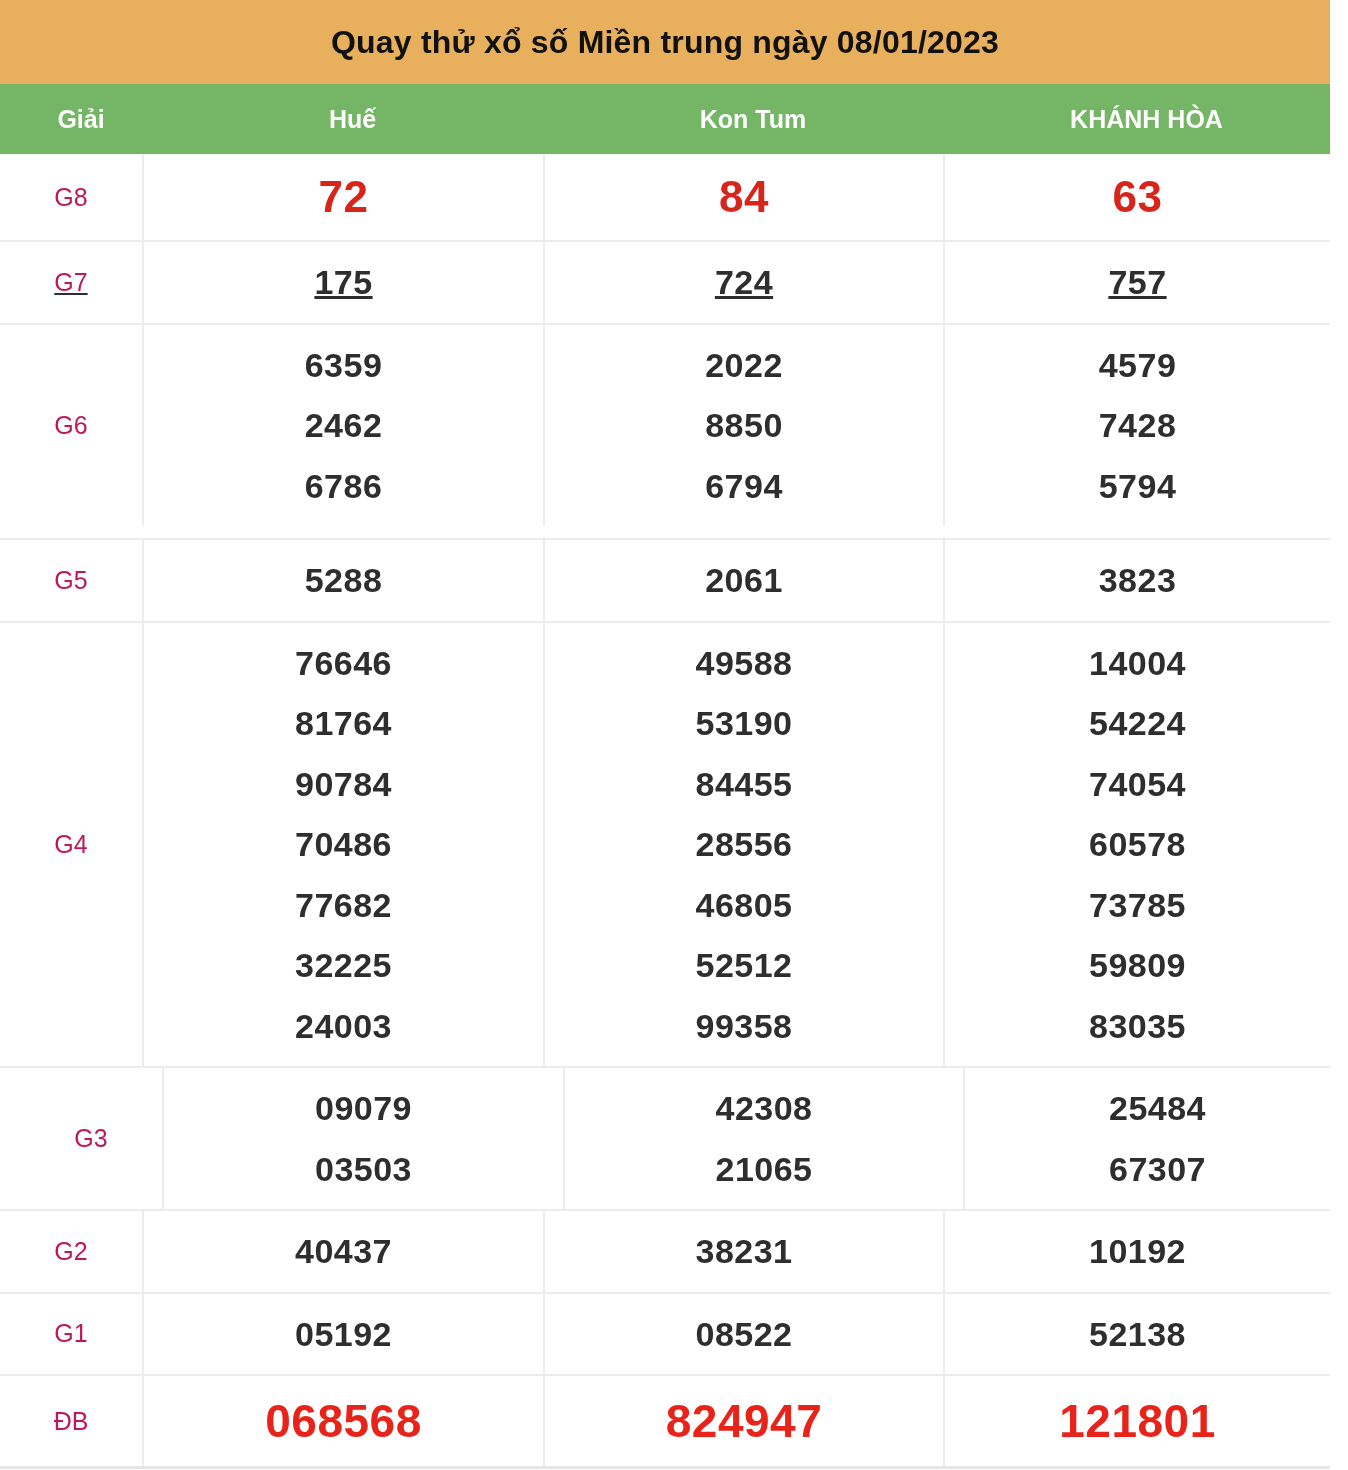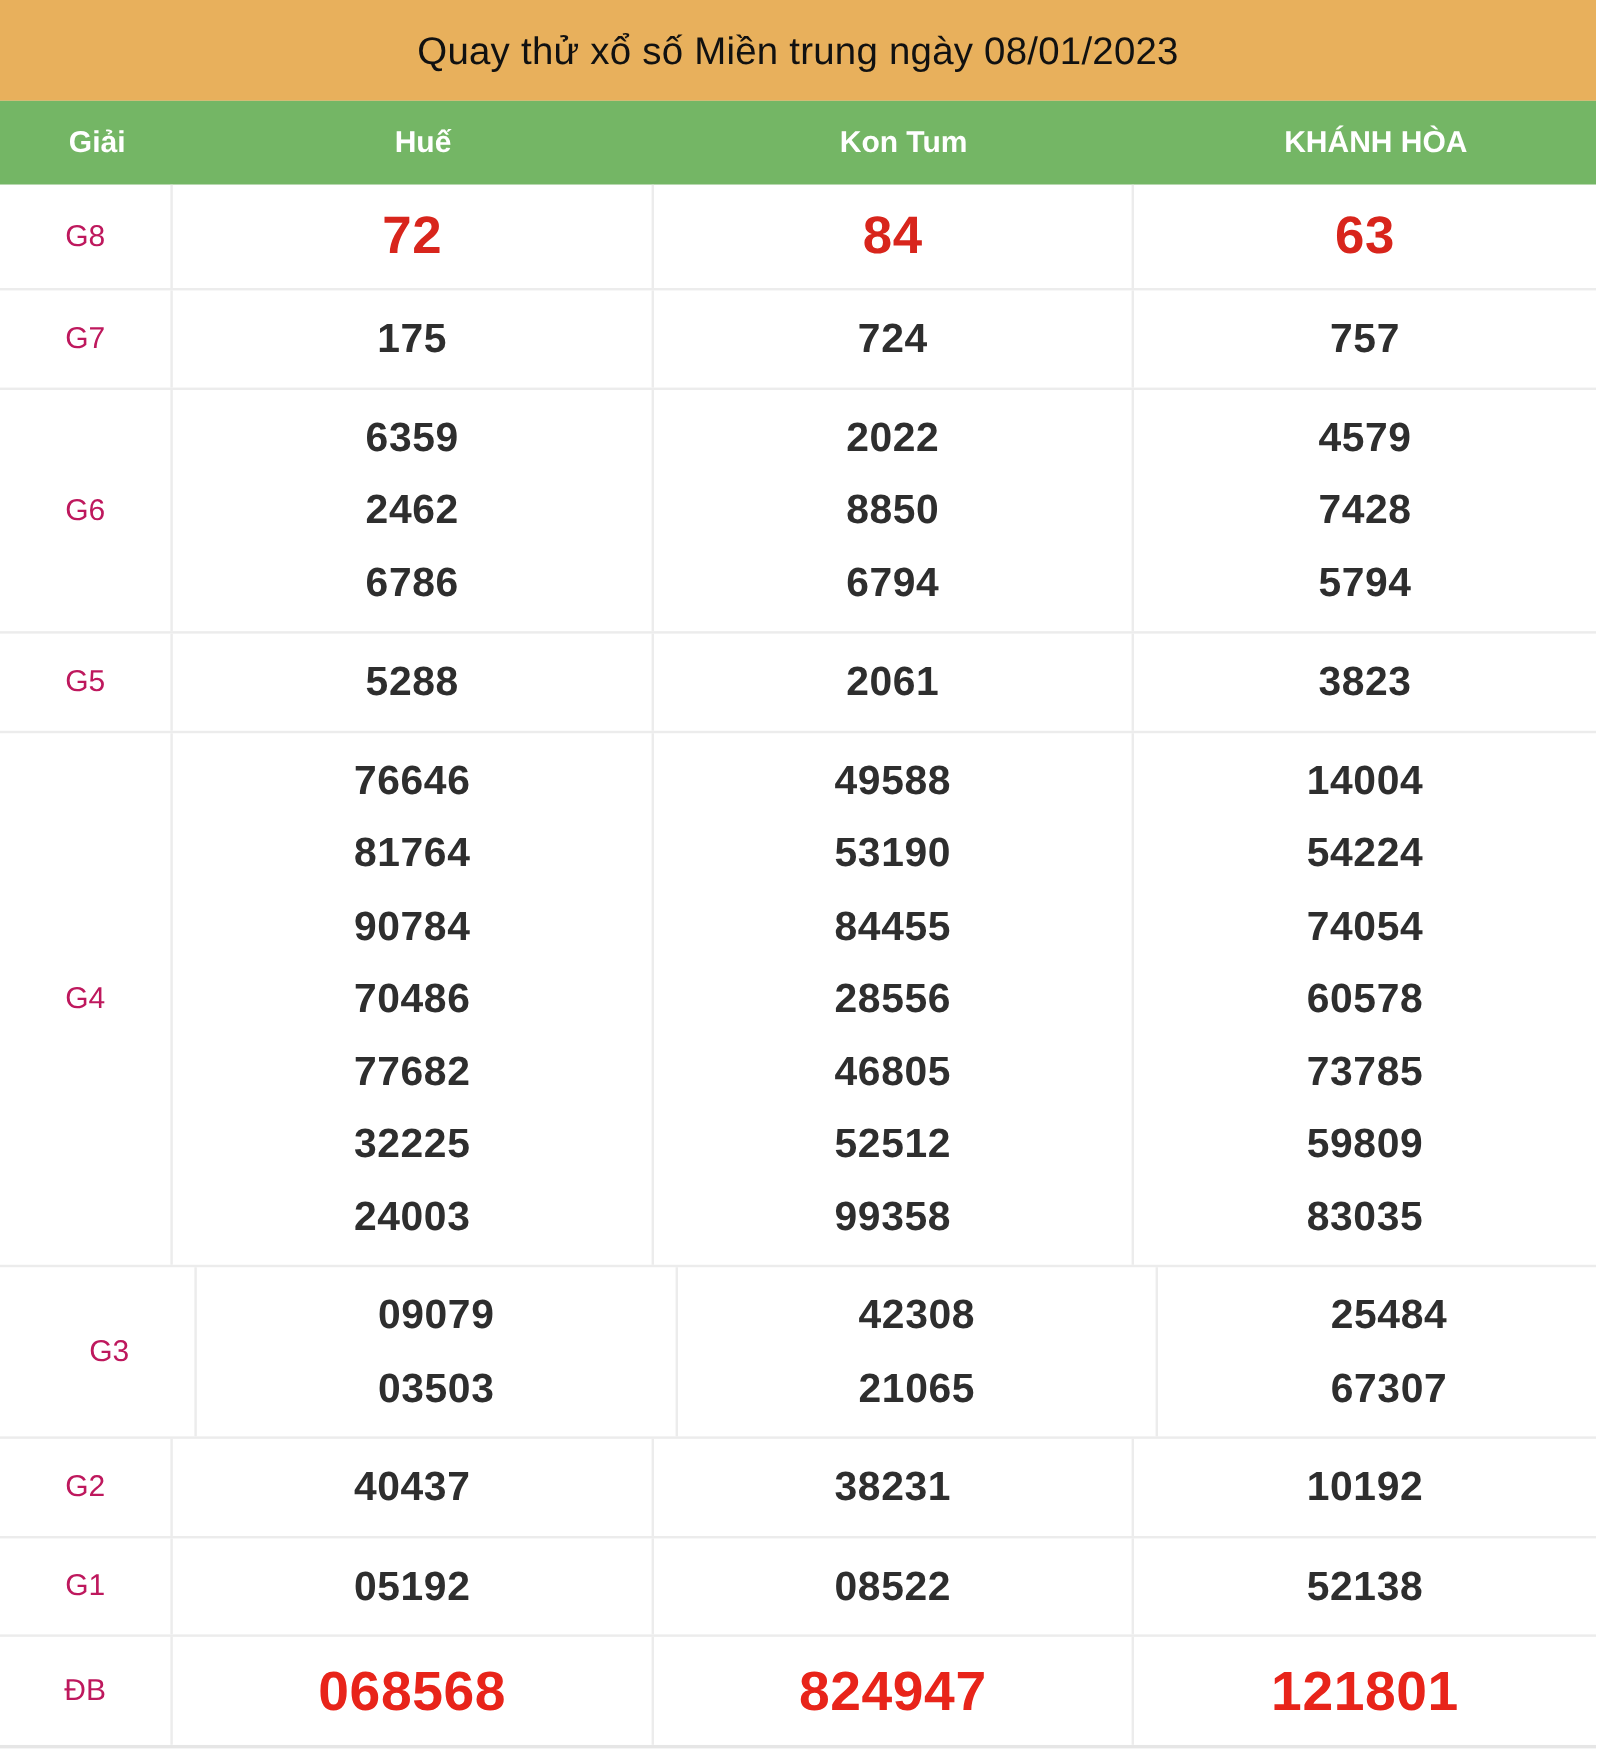--- a/index.html
+++ b/index.html
@@ -24,21 +24,21 @@
   .title-band {
     width: 1330px;
     height: 84px;
     background: #e8b05c;
     display: flex;
     align-items: center;
     justify-content: center;
   }
   .title-text {
     font-size: 32px;
-    font-weight: normal;
+    font-weight: bold;
     color: #111111;
     letter-spacing: 0.2px;
     white-space: nowrap;
   }
 
   
   .col-head {
     width: 1330px;
     height: 70px;
     background: #74b665;
@@ -107,23 +107,23 @@
     color: #d8251c;
     line-height: 1.35;
   }
   .row-db .num {
     font-size: 46px;
     color: #e8241a;
     line-height: 1.35;
   }
 
   .row-g8  { min-height: 86px; }
-  .row-g7  { min-height: 82px; }
+  .row-g7  { min-height: 82px; text-decoration: underline; }
   .row-g6  { min-height: 200px; }
-  .row-g5  { min-height: 82px; }
+  .row-g5  { min-height: 82px; margin-top: 12px; }
   .row-g4  { min-height: 425px; }
   .row-g3  { min-height: 142px; padding-left: 20px; }
   .row-g2  { min-height: 82px; }
   .row-g1  { min-height: 82px; align-items: center; }
   .row-db  { min-height: 92px; }
 </style>
 </head>
 <body>
 
 <div class="lottery-wrap">

